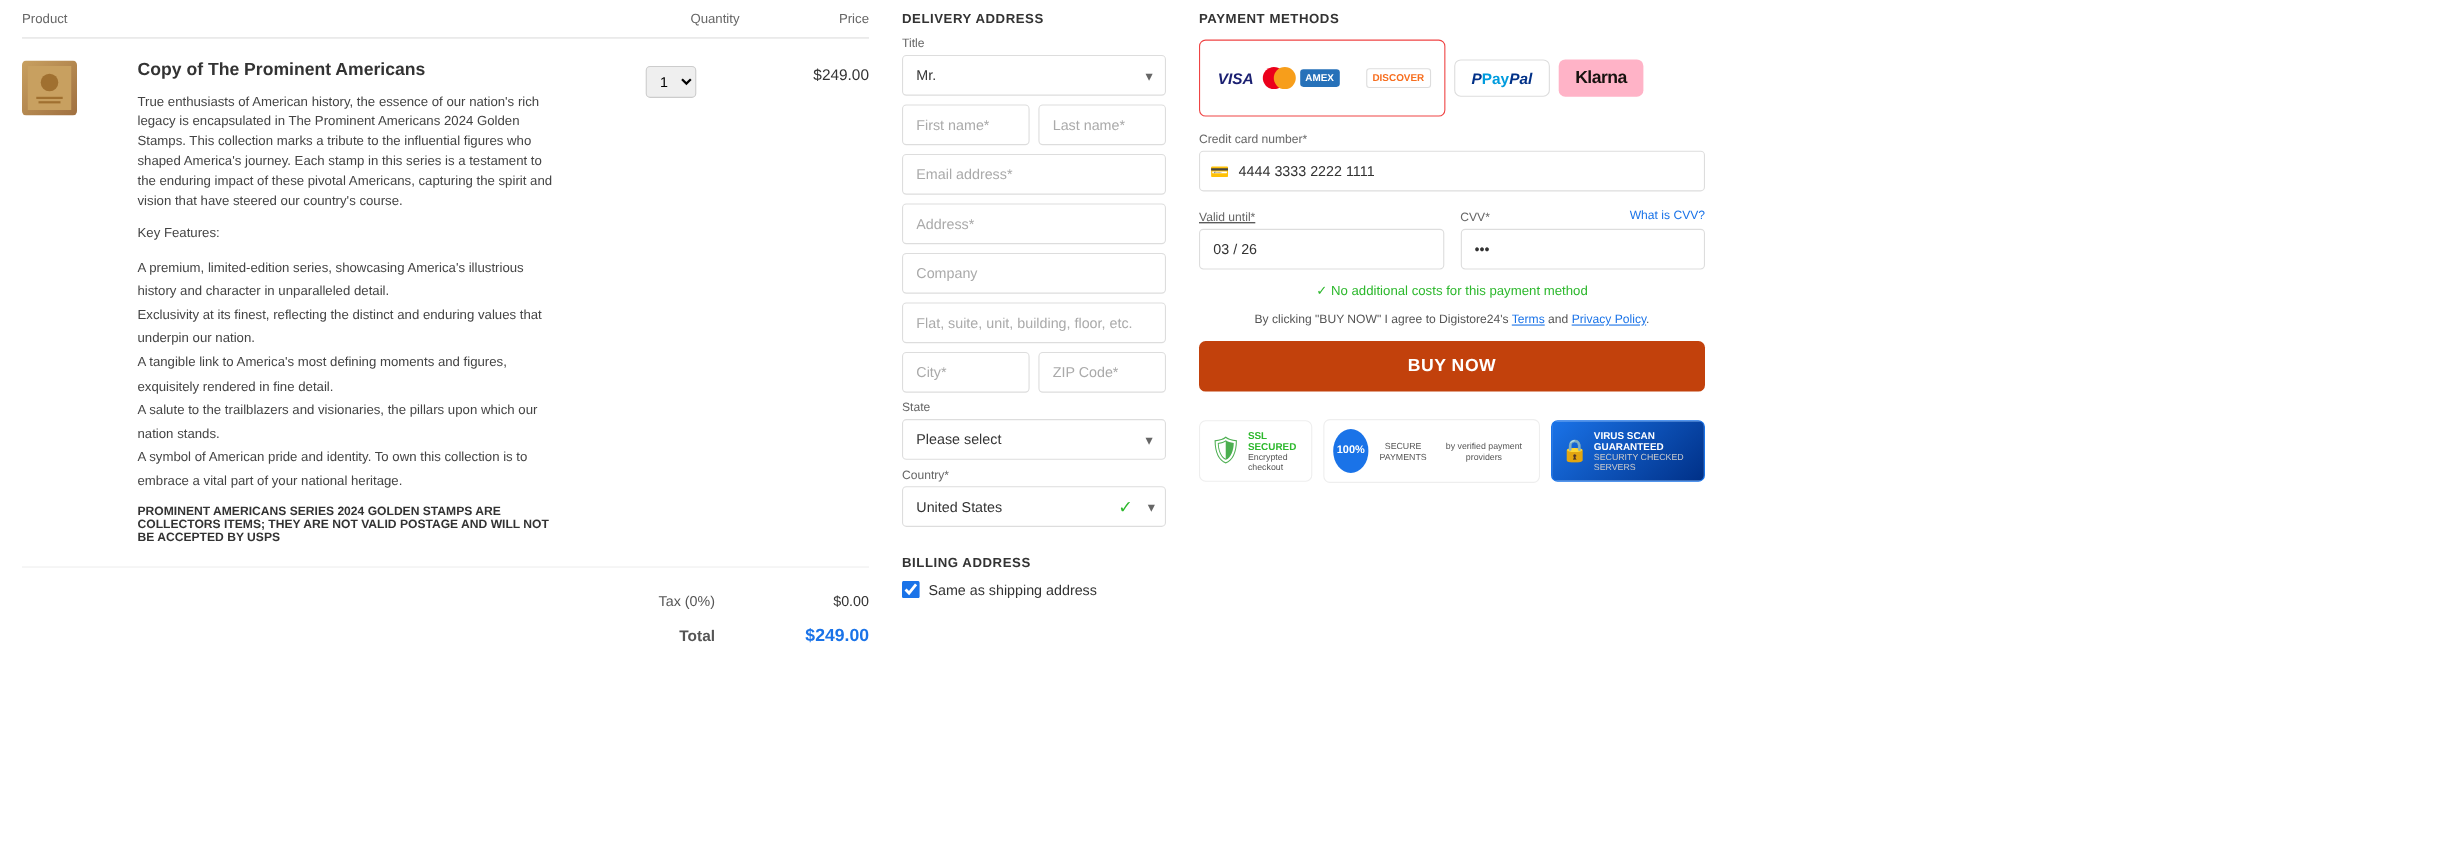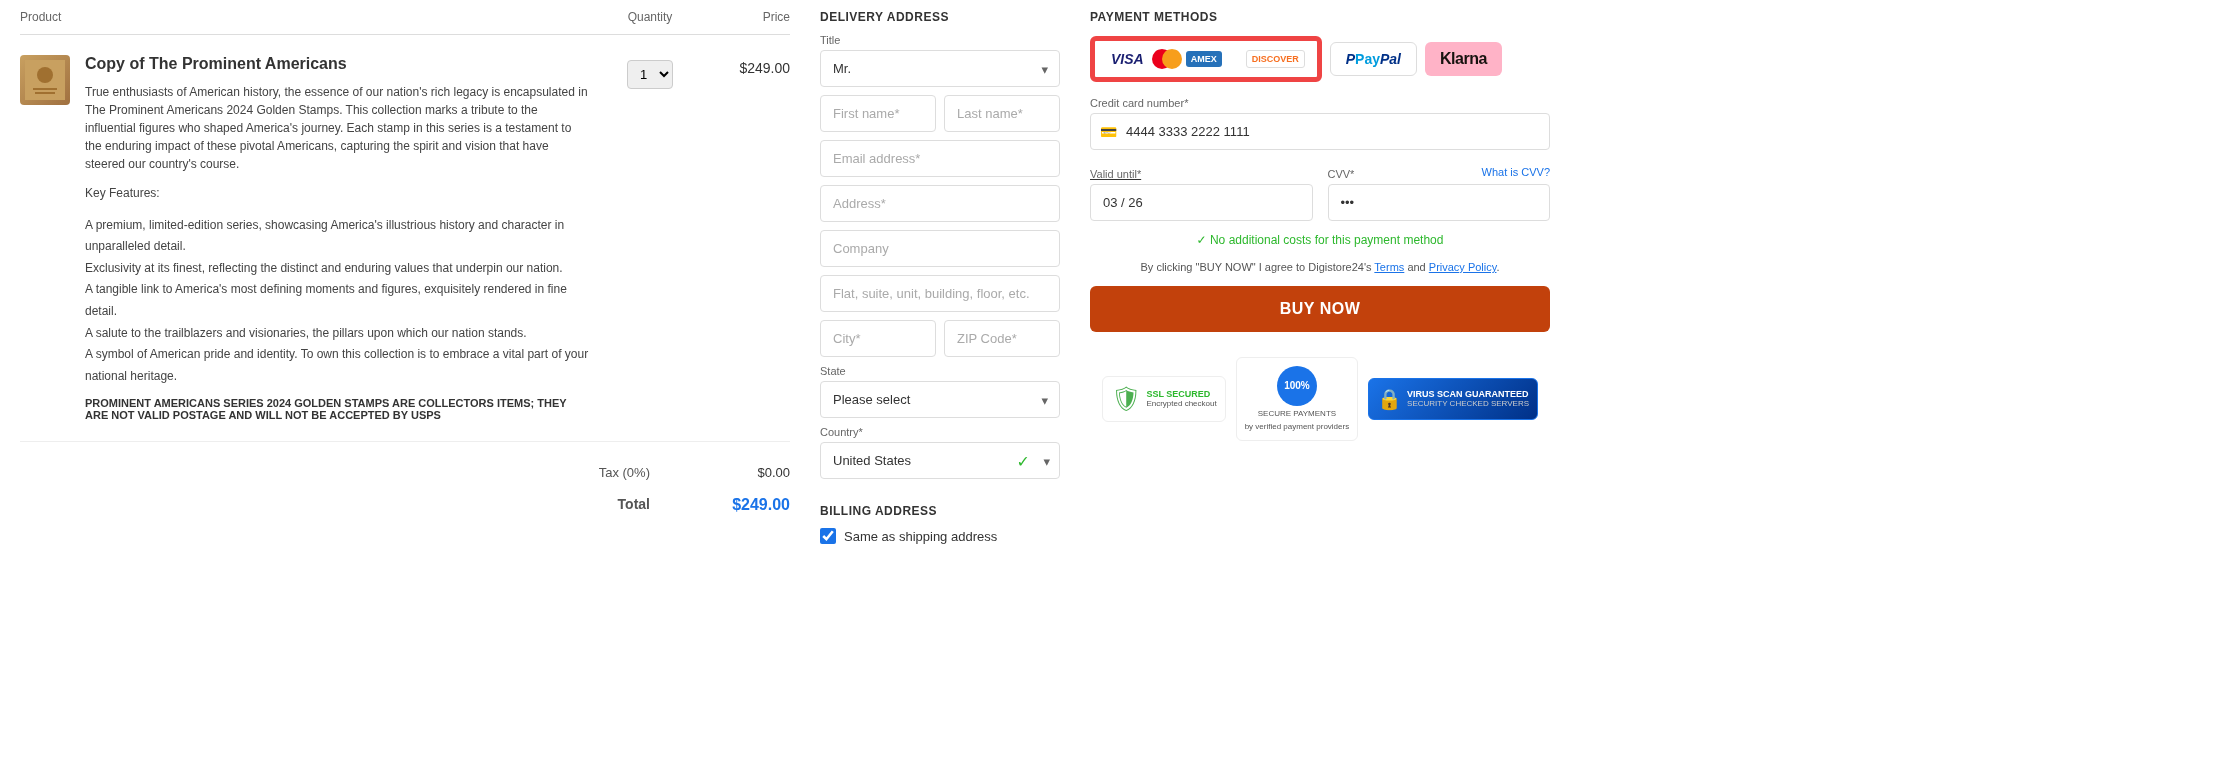--- a/index.html
+++ b/index.html
@@ -8,21 +8,21 @@
     .page-container { display: flex; width: 2216px; min-height: 778px; }
     
     
     .product-section { flex: 0 0 810px; padding: 0 20px; }
     
     .table-header { display: flex; padding: 10px 0; border-bottom: 1px solid #ddd; color: #666; font-size: 12px; }
     .th-product { flex: 1; }
     .th-quantity { width: 120px; text-align: center; }
     .th-price { width: 80px; text-align: right; }
     
-    .product-row { display: flex; padding: 20px 0; border-bottom: 1px solid #eee; align-items: flex-start; }
+    .product-row { display: flex; padding: 20px 0; border-bottom: 1px solid #eee; align-items: flex-start; gap: 40px; }
     .product-image { width: 50px; height: 50px; background: #c8a870; border-radius: 4px; margin-right: 15px; flex-shrink: 0; overflow: hidden; }
     .product-image-inner { width: 100%; height: 100%; background: linear-gradient(135deg, #c8a060, #a07040); display: flex; align-items: center; justify-content: center; color: #fff; font-size: 10px; }
     .product-info { flex: 1; }
     .product-title { font-size: 16px; font-weight: bold; margin-bottom: 10px; }
     .product-desc { font-size: 12px; color: #444; line-height: 1.5; margin-bottom: 10px; }
     .product-features { font-size: 12px; color: #444; line-height: 1.8; margin-bottom: 10px; }
     .product-disclaimer { font-size: 11px; font-weight: bold; color: #333; margin-top: 10px; }
     
     .product-quantity { width: 120px; display: flex; justify-content: center; align-items: flex-start; padding-top: 5px; }
     .quantity-select { border: 1px solid #ccc; border-radius: 4px; padding: 5px 8px; font-size: 13px; cursor: pointer; appearance: auto; }
@@ -87,21 +87,21 @@
     .billing-checkbox { display: flex; align-items: center; gap: 8px; font-size: 13px; }
     .billing-checkbox input[type="checkbox"] { width: 16px; height: 16px; accent-color: #1a73e8; }
     
     
     .payment-section { flex: 0 0 500px; padding: 0 20px; }
     
     .payment-methods-title { font-size: 12px; font-weight: bold; letter-spacing: 0.5px; text-transform: uppercase; margin-bottom: 12px; margin-top: 10px; }
     
     .payment-logos { display: flex; gap: 8px; align-items: center; margin-bottom: 15px; }
     
-    .card-logos { display: flex; gap: 4px; align-items: center; background: #fff; border: 5px solid #ef4444; border-radius: 6px; padding: 8px 12px; }
+    .card-logos { display: flex; gap: 4px; align-items: center; background: #fff; border: 1px solid #ef4444; border-radius: 6px; padding: 24px 12px; }
     
     .visa-logo { font-size: 14px; font-weight: bold; color: #1a1f71; font-style: italic; padding: 2px 4px; }
     .mastercard-logo { position: relative; display: flex; }
     .mc-left { width: 20px; height: 20px; background: #eb001b; border-radius: 50%; display: inline-block; }
     .mc-right { width: 20px; height: 20px; background: #f79e1b; border-radius: 50%; display: inline-block; margin-left: -10px; }
     .amex-logo { background: #2671b9; color: #fff; font-size: 9px; font-weight: bold; padding: 3px 5px; border-radius: 3px; }
     .discover-logo { background: #fff; border: 1px solid #ddd; color: #f76f20; font-size: 9px; font-weight: bold; padding: 3px 5px; border-radius: 3px; margin-left: 20px; }
     
     .paypal-logo-box { background: #fff; border: 1px solid #ddd; border-radius: 6px; padding: 8px 15px; display: flex; align-items: center; }
     
@@ -134,21 +134,21 @@
       cursor: pointer;
       letter-spacing: 0.5px;
       text-transform: uppercase;
       margin-bottom: 15px;
     }
     
     .trust-badges { display: flex; gap: 10px; align-items: center; justify-content: center; margin-top: 10px; }
     .ssl-badge { display: flex; align-items: center; gap: 5px; border: 1px solid #eee; border-radius: 6px; padding: 8px; }
     .ssl-icon { font-size: 24px; color: #4caf50; }
     
-    .secure-pay-badge { border: 1px solid #eee; border-radius: 6px; padding: 8px; display: flex; flex-direction: column; align-items: center; }
+    .secure-pay-badge { border: 1px solid #eee; border-radius: 6px; padding: 8px; display: flex; align-items: center; }
     .badge-circle { width: 40px; height: 40px; background: #1a73e8; border-radius: 50%; display: flex; align-items: center; justify-content: center; color: #fff; font-size: 10px; font-weight: bold; }
     .badge-label { font-size: 8px; text-align: center; color: #555; margin-top: 3px; line-height: 1.3; }
     
     .virus-scan-badge { border: 1px solid #1a73e8; border-radius: 6px; padding: 8px; display: flex; align-items: center; gap: 5px; background: linear-gradient(135deg, #1a73e8, #003087); }
     .virus-icon { font-size: 20px; color: #fff; }
 
     .field-label-small { font-size: 11px; color: #666; margin-bottom: 4px; margin-top: 8px; }
   </style>
 </head>
 <body>

